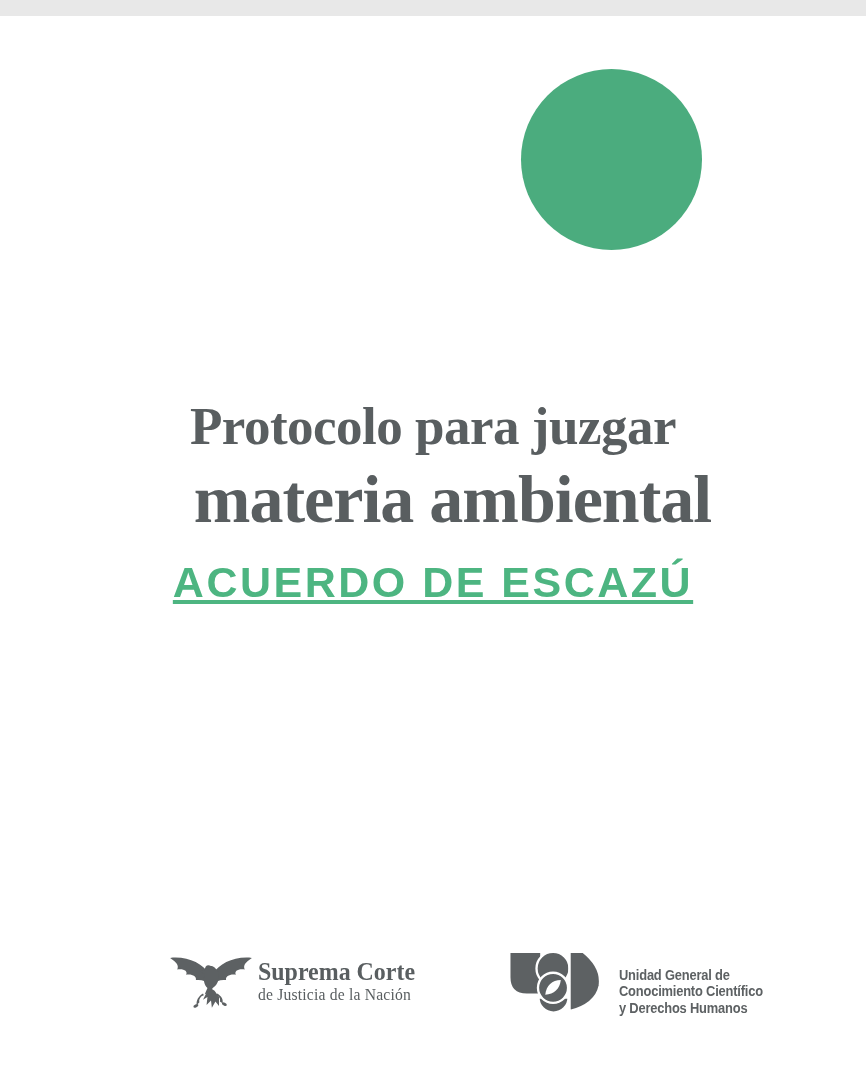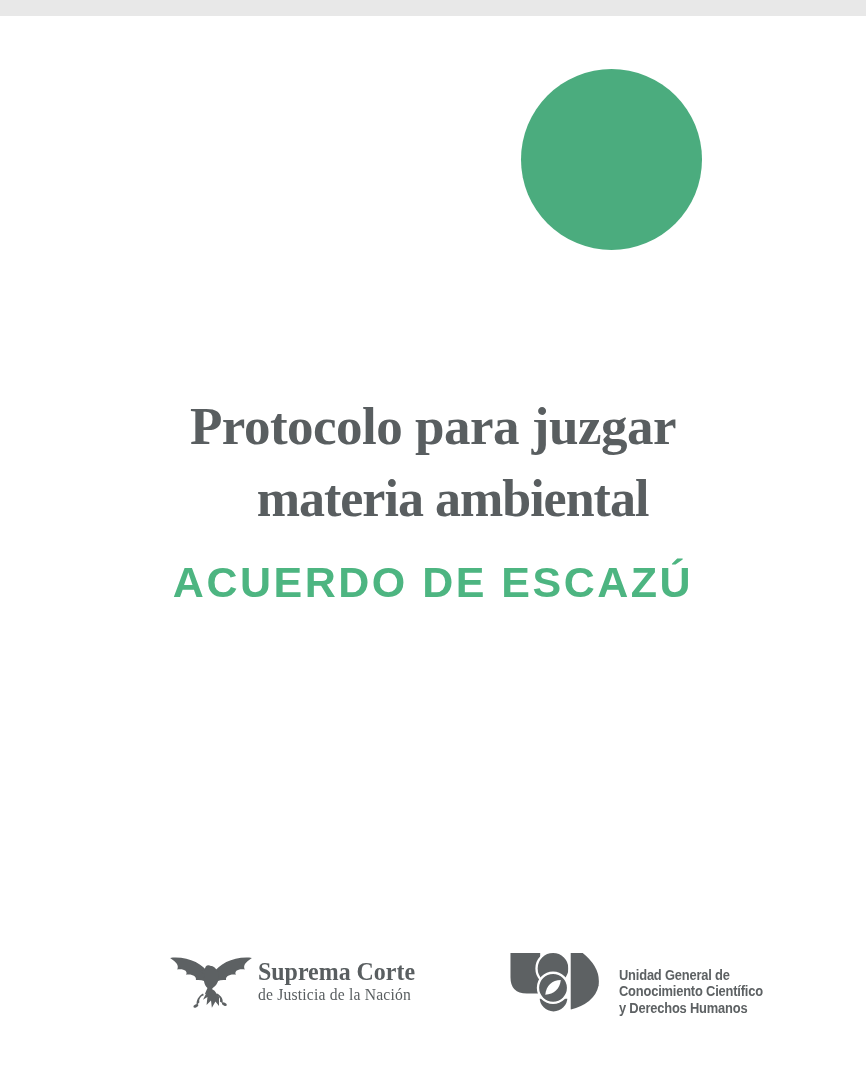--- a/index.html
+++ b/index.html
@@ -30,35 +30,36 @@
     font-family:"Liberation Serif", serif;
     font-weight:bold;
     font-size:53px;
     line-height:65px;
     letter-spacing:-0.5px;
   }
   .title-emphasis{
     display:block;
     font-family:"Liberation Serif", serif;
     font-weight:bold;
-    font-size:52px;
+    font-size:68px;
     line-height:80px;
     letter-spacing:-1px;
     margin-top:0px;
     padding-left:39px;
   }
   .subtitle{
     display:block;
     margin-top:20px;
     font-family:"Liberation Sans", sans-serif;
     font-weight:bold;
     font-size:43px;
     line-height:46px;
     letter-spacing:2.5px;
     color:#4db581;
+    text-decoration:underline;
   }
   .footer{
     position:absolute;
     left:8px;top:0;width:866px;height:812px;
     pointer-events:none;
   }
   .logo-scjn{
     position:absolute;
     left:158px;top:933px;
     display:flex;

